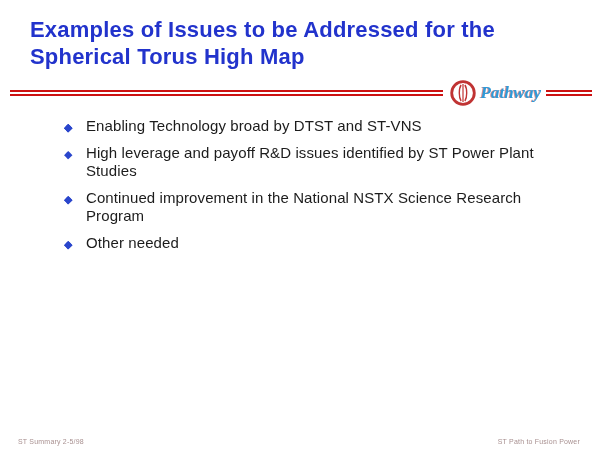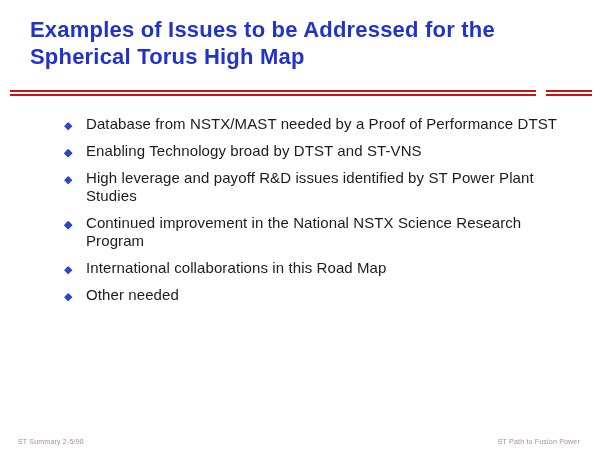--- a/index.html
+++ b/index.html
@@ -89,27 +89,35 @@
 
 <div class="slide">
 
   <div class="title">
     <div>Examples of Issues to be Addressed for the</div>
     <div>Spherical Torus High Map</div>
   </div>
 
   <div class="rule-row">
     <div class="dline seg-left"></div>
+    <div class="logo">
+      <svg width="30" height="30" viewBox="0 0 30 30">
+        <circle cx="15" cy="15" r="11.3" fill="none" stroke="#c03333" stroke-width="2.8"></circle>
+        <path d="M13.1 7 C10.7 10.5 10.7 19.5 13.1 23" fill="none" stroke="#c03333" stroke-width="1.4"></path>
+        <path d="M16.9 7 C19.3 10.5 19.3 19.5 16.9 23" fill="none" stroke="#c03333" stroke-width="1.4"></path>
+        <line x1="15" y1="6" x2="15" y2="24" stroke="#c03333" stroke-width="1.2"></line>
+      </svg>
+      <span class="logo-text">Pathway</span>
+    </div>
     <div class="dline seg-right"></div>
   </div>
 
   <ul class="bullets">
     <li>
       <span class="diamond">◆</span>
-      <span>Database from NSTX/MAST needed by a Proof of Performance DTST</span>
     </li>
     <li>
       <span class="diamond">◆</span>
     </li>
     <li>
       <span class="diamond">◆</span>
       <span>Enabling Technology broad by DTST and ST-VNS</span>
     </li>
     <li>
       <span class="diamond">◆</span>
@@ -117,21 +125,20 @@
     </li>
     <li>
       <span class="diamond">◆</span>
     </li>
     <li>
       <span class="diamond">◆</span>
       <span>Continued improvement in the National NSTX Science Research Program</span>
     </li>
     <li>
       <span class="diamond">◆</span>
-      <span>International collaborations in this Road Map</span>
     </li>
     <li>
       <span class="diamond">◆</span>
       <span>Other needed</span>
     </li>
   </ul>
 
   <div class="footer-left">ST Summary 2-5/98</div>
   <div class="footer-right">ST Path to Fusion Power</div>
 

